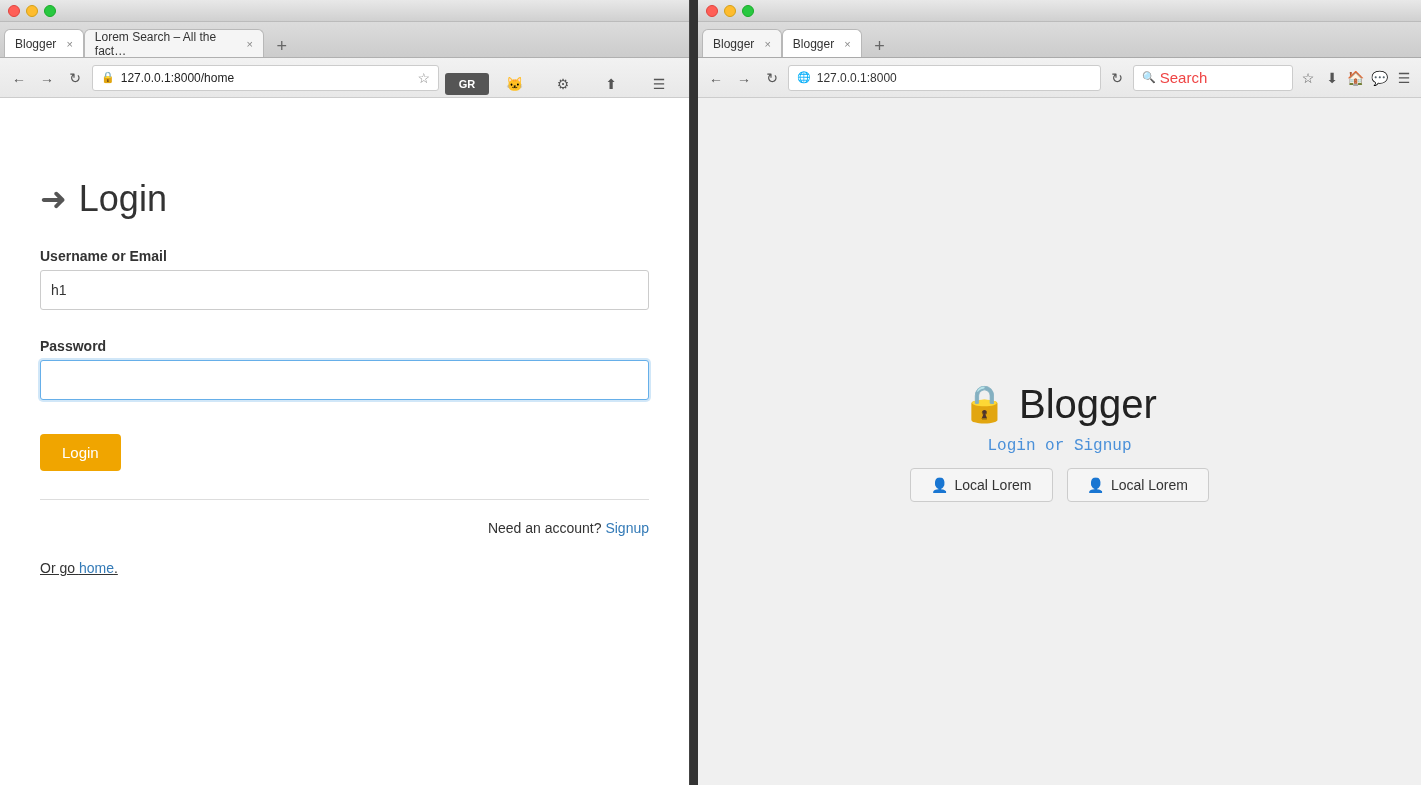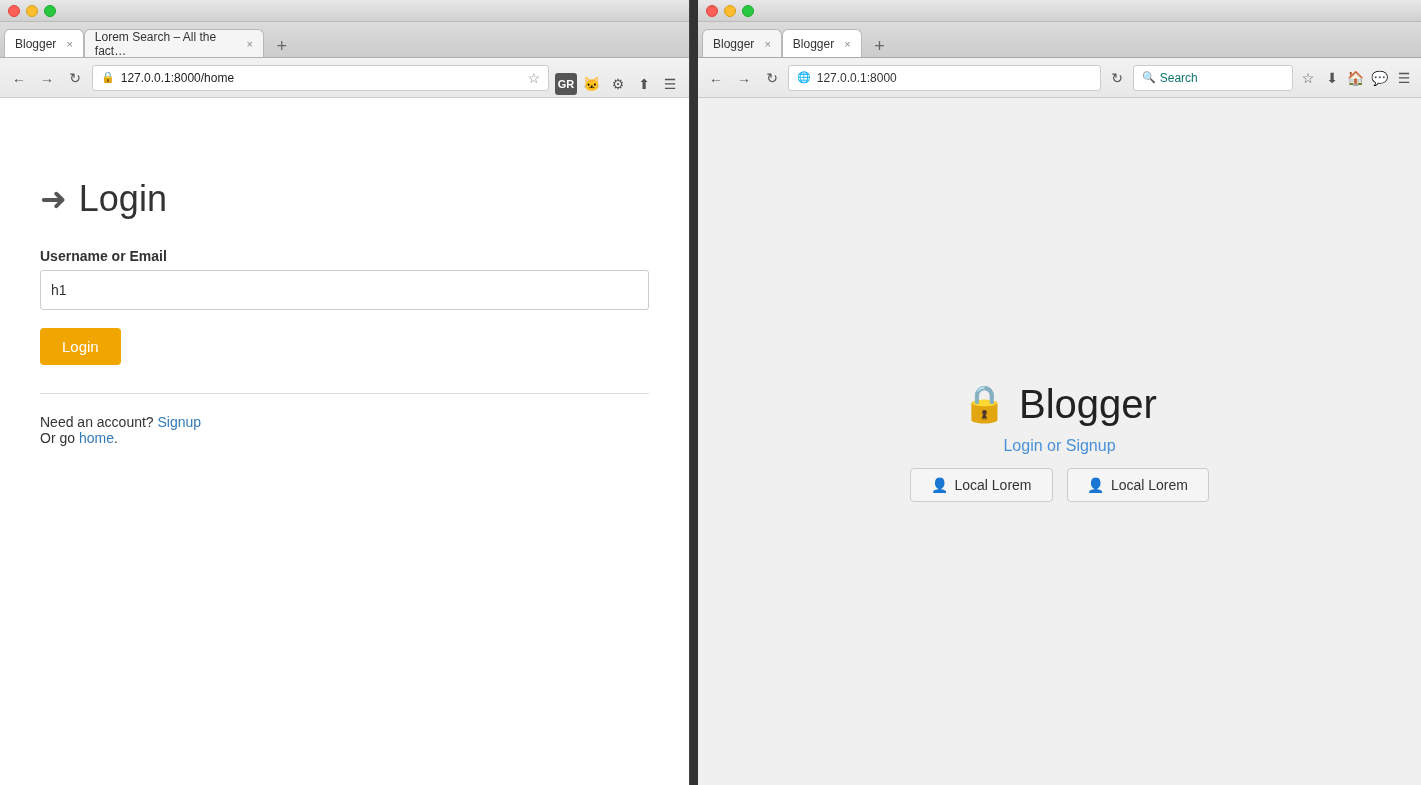--- a/index.html
+++ b/index.html
@@ -134,21 +134,21 @@
       flex: 1;
       font-size: 12px;
       color: #222;
     }
     .toolbar-icons {
       display: flex;
       gap: 4px;
       align-items: center;
     }
     .toolbar-icon {
-      width: 22px;
+      width: 44px;
       height: 22px;
       display: flex;
       align-items: center;
       justify-content: center;
       font-size: 14px;
       color: #555;
       cursor: pointer;
       border-radius: 3px;
       margin-top: 12px;
     }
@@ -167,21 +167,21 @@
       display: flex;
       align-items: center;
       gap: 12px;
       margin-bottom: 28px;
     }
     .login-icon {
       font-size: 32px;
       color: #555;
     }
     .form-group {
-      margin-bottom: 12px;
+      margin-bottom: 28px;
       max-width: 620px;
     }
     .form-label {
       display: block;
       font-size: 14px;
       font-weight: 600;
       color: #333;
       margin-bottom: 6px;
     }
     .form-input {
@@ -211,29 +211,31 @@
     }
     .divider-line {
       border: none;
       border-top: 1px solid #ddd;
       margin: 28px 0 20px 0;
       max-width: 620px;
     }
     .signup-text {
       font-size: 14px;
       color: #333;
-      margin-bottom: 0;
+      margin-bottom: 24px;
+      text-align: right;
     }
     .signup-link {
       color: #337ab7;
       text-decoration: none;
     }
     .home-text {
       font-size: 14px;
       color: #333;
+      text-decoration: underline;
     }
 
     
     .window-divider {
       width: 8px;
       background: #333;
       height: 785px;
     }
 
     
@@ -348,20 +350,21 @@
       margin-bottom: 10px;
     }
     .lock-icon {
       font-size: 36px;
       color: #333;
     }
     .blogger-subtitle {
       font-size: 16px;
       color: #4a90d9;
       margin-bottom: 13px;
+      font-family: Liberation Mono, monospace;
     }
     .blogger-actions {
       display: flex;
       gap: 14px;
       justify-content: center;
     }
     .local-btn {
       padding: 8px 20px;
       font-size: 14px;
       background: #f5f5f5;
@@ -427,20 +430,24 @@
     <div class="page-title">
       <span class="login-icon">➜</span>
       <span>Login</span>
     </div>
 
     <div class="form-group">
       <label class="form-label">Username or Email</label>
       <input class="form-input" type="text" value="h1" style="">
     </div>
 
+    <div class="form-group">
+      <label class="form-label">Password</label>
+      <input class="form-input focused" type="password" value="" style="">
+    </div>
 
     <button class="login-btn">Login</button>
 
     <hr class="divider-line">
 
     <p class="signup-text">
       <span>Need an account?</span>
       <a class="signup-link" href="#">Signup</a>
     </p>
     <p class="home-text">
@@ -486,21 +493,21 @@
     </button>
     <div class="ff-address-box">
       <span style="font-size:11px;color:#888;">🌐</span>
       <span>127.0.0.1:8000</span>
     </div>
     <button class="ff-nav-btn">
       <span>↻</span>
     </button>
     <div class="ff-search-box">
       <span style="font-size:11px;color:#888;">🔍</span>
-      <span style="color:#0f766e;font-size:12px;">Search</span>
+      <span style="color:#ef4444;font-size:15px;">Search</span>
     </div>
     <div class="ff-toolbar-icons">
       <div class="ff-toolbar-icon">☆</div>
       <div class="ff-toolbar-icon">⬇</div>
       <div class="ff-toolbar-icon">🏠</div>
       <div class="ff-toolbar-icon">💬</div>
       <div class="ff-toolbar-icon">☰</div>
     </div>
   </div>
 

